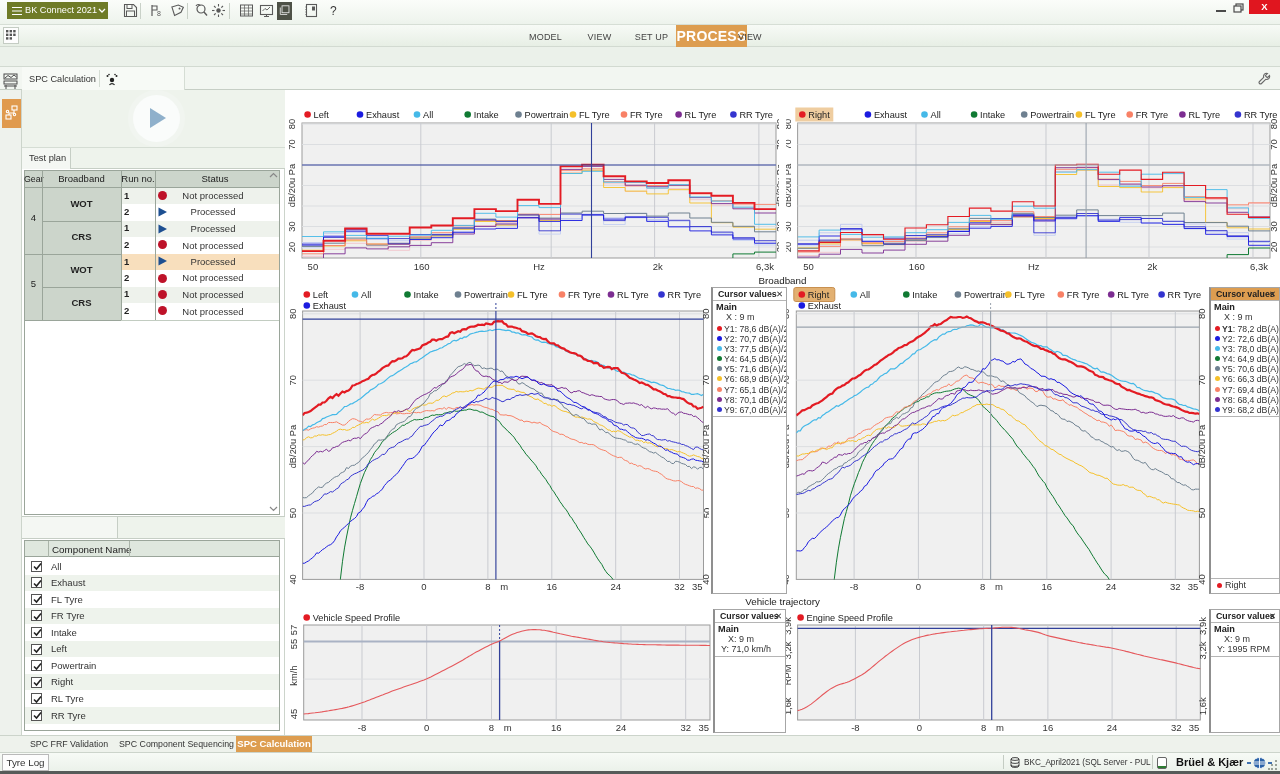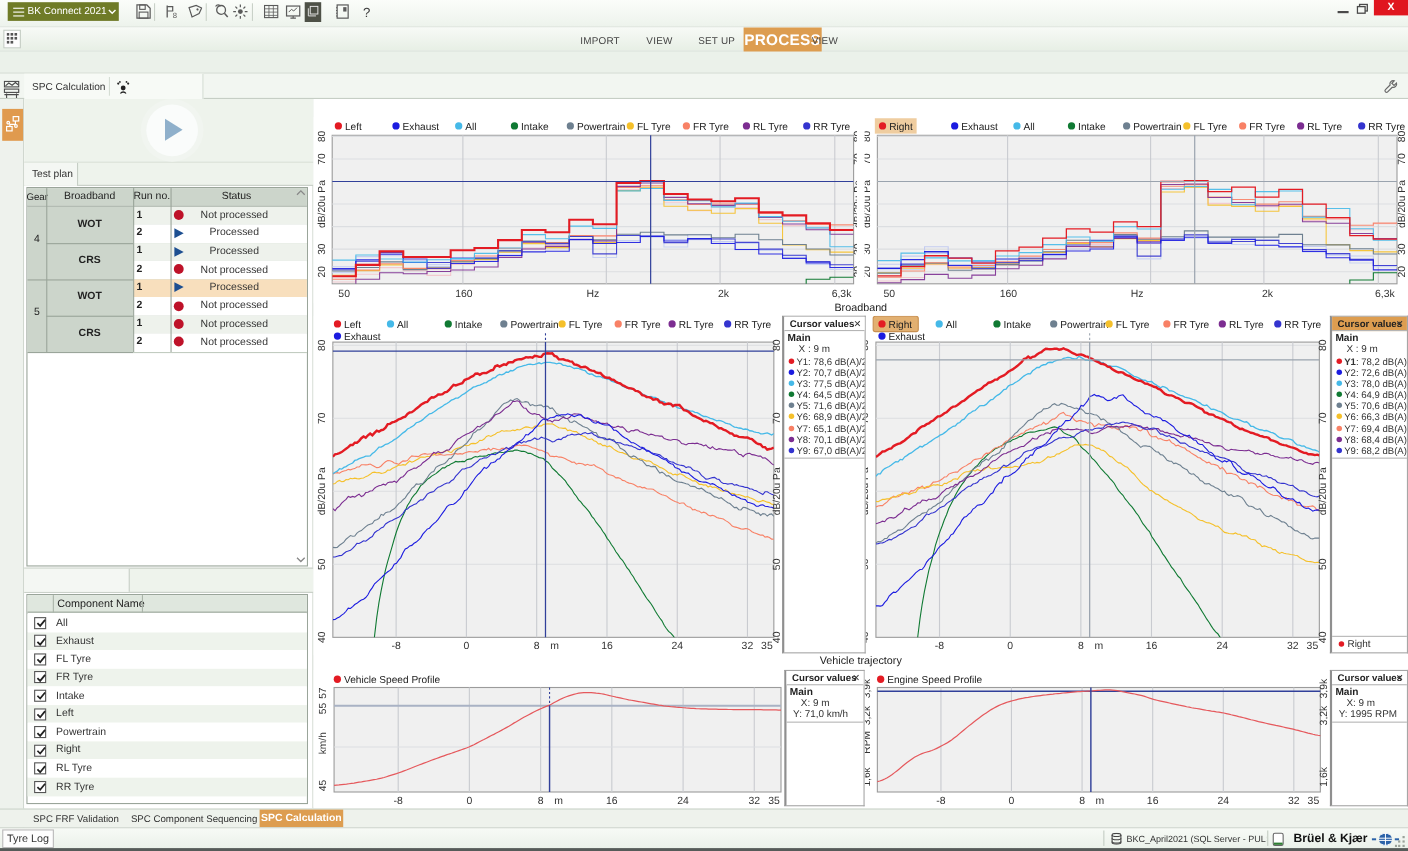--- a/index.html
+++ b/index.html
@@ -82,21 +82,21 @@
         <rect x="0" y="0" width="2.4" height="2.4"></rect>
         <rect x="3.6" y="0" width="2.4" height="2.4"></rect>
         <rect x="7.2" y="0" width="2.4" height="2.4"></rect>
         <rect x="0" y="3.6" width="2.4" height="2.4"></rect>
         <rect x="3.6" y="3.6" width="2.4" height="2.4"></rect>
         <rect x="7.2" y="3.6" width="2.4" height="2.4"></rect>
         <rect x="0" y="7.2" width="2.4" height="2.4"></rect>
         <rect x="3.6" y="7.2" width="2.4" height="2.4"></rect>
       </g>
     </svg>
-<div class="abs" style="left:520px;top:32px;height:14px;font-size:9px;color:#444;text-align:center;letter-spacing:0.2px;width:51px">IMPORT</div>
+<div class="abs" style="left:520px;top:32px;height:14px;font-size:9px;color:#444;text-align:center;letter-spacing:0.2px;width:51px">MODEL</div>
 <div class="abs" style="left:574px;top:32px;height:14px;font-size:9px;color:#444;text-align:center;letter-spacing:0.2px;width:51px">VIEW</div>
 <div class="abs" style="left:626px;top:32px;height:14px;font-size:9px;color:#444;text-align:center;letter-spacing:0.2px;width:51px">SET UP</div>
 <div class="abs" style="left:676px;top:25px;width:71px;height:22px;background:#dd9d50;color:#fff;font-weight:bold;font-size:14px;text-align:center;line-height:23px;letter-spacing:0.2px">PROCESS</div>
 <div class="abs" style="left:738px;top:32px;height:14px;font-size:9px;color:#444;text-align:left;letter-spacing:0.2px;width:40px">VIEW</div>
 <div class="abs" style="left:0;top:47px;width:1280px;height:20px;background:#ebf1ea;border-bottom:1px solid #d2dad1"></div>
 <div class="abs" style="left:0;top:67px;width:1280px;height:23px;background:#f2f6f1;border-bottom:1px solid #c6cec5"></div>
 <div class="abs" style="left:22px;top:67px;width:163px;height:23px;background:#f7faf6;border-right:1px solid #d5ddd4"></div>
 <div class="abs" style="left:29px;top:74px;width:100px;height:13px;font-size:9.2px;color:#333;white-space:nowrap">SPC Calculation</div>
 <div class="abs" style="left:99px;top:70px;width:1px;height:17px;background:#d5ddd4"></div>
 <svg class="abs" style="left:104px;top:72px" width="16" height="16">

